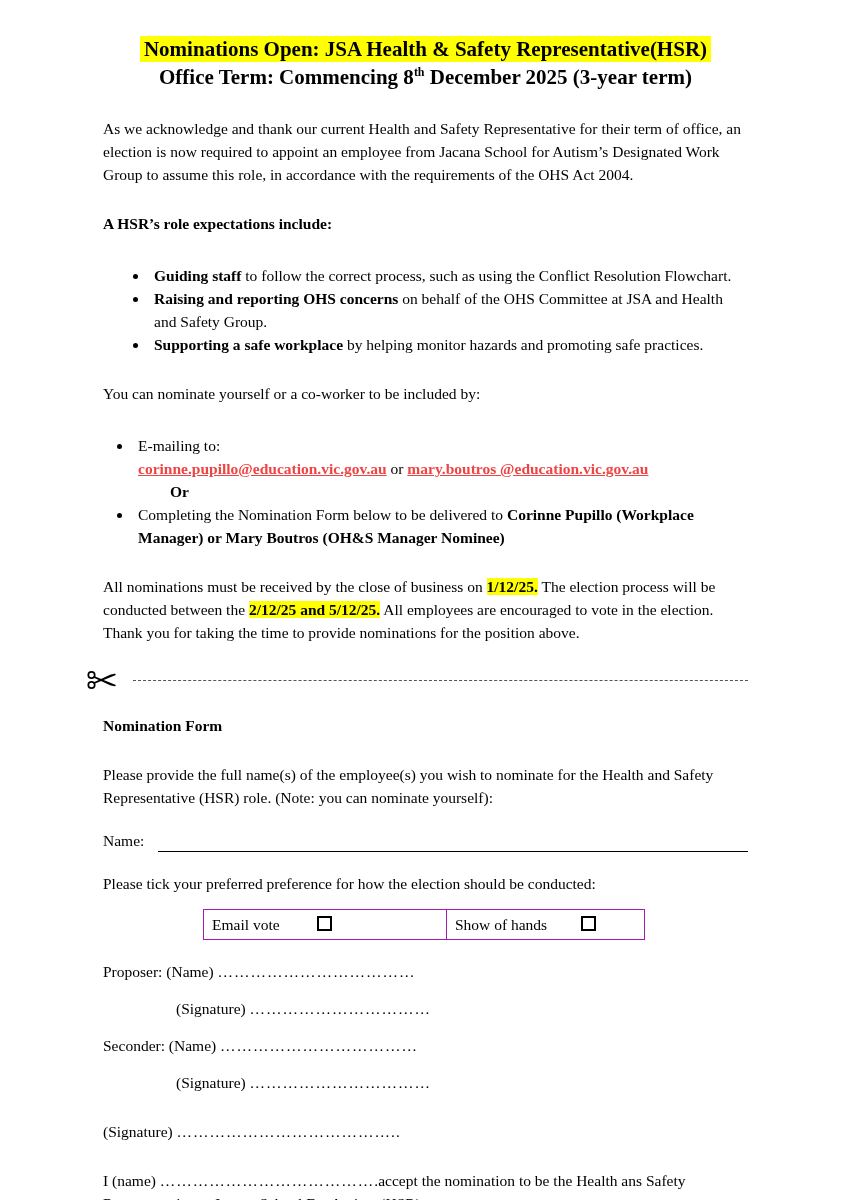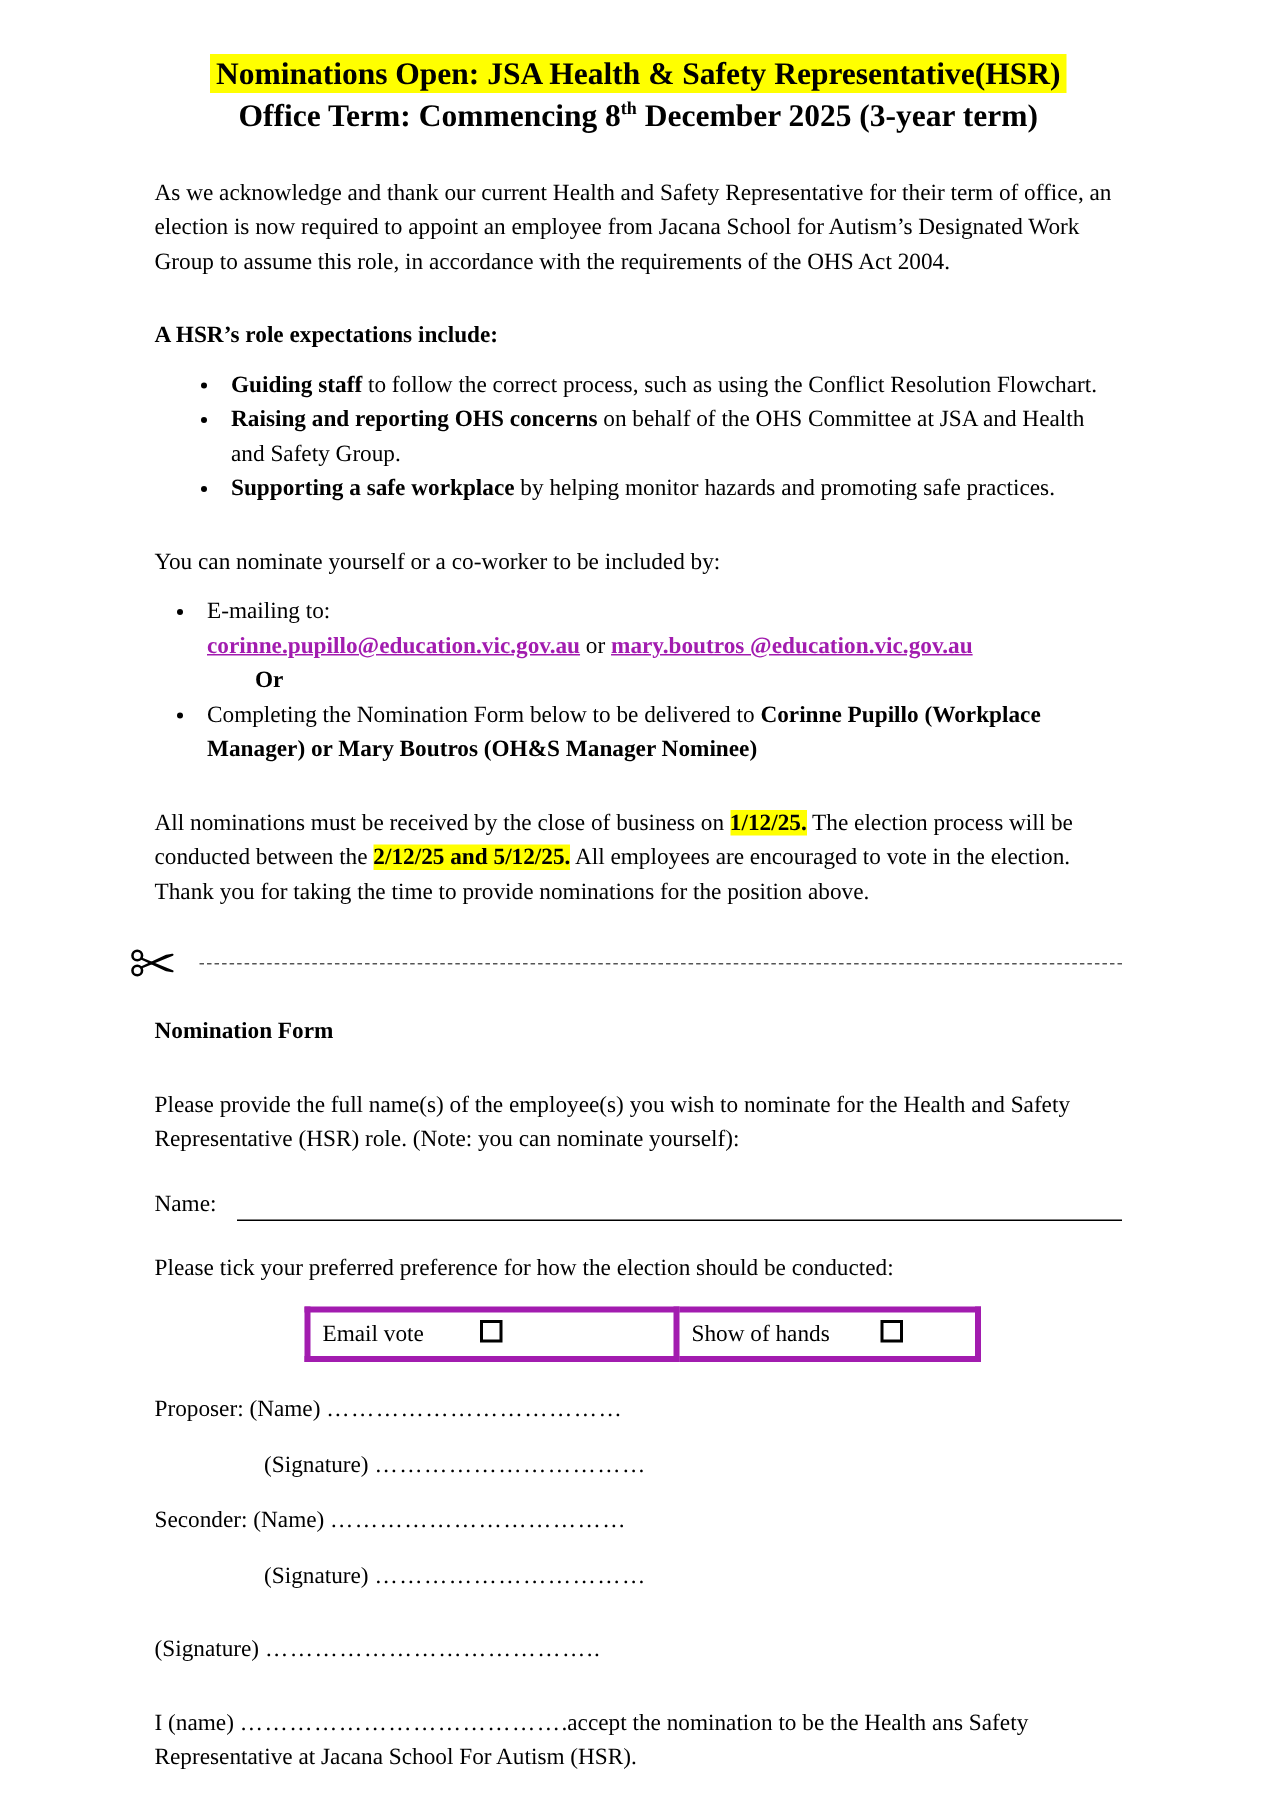--- a/index.html
+++ b/index.html
@@ -12,34 +12,34 @@
   }
   p{margin:0;}
   b{font-weight:bold;}
   .mt{margin-top:26px;}
   .mt14{margin-top:14px;}
   .mt20{margin-top:20px;}
   .title-line1{text-align:center;font-weight:bold;font-size:21px;line-height:27px;}
   .title-line1 .hl-wrap{background:var(--hl,#ffff00);padding:1px 4px;}
   .title-line2{text-align:center;font-weight:bold;font-size:21px;line-height:28px;}
   .title-line2 sup{font-size:12px;line-height:0;}
-  ul{margin:10px 0 0 0;list-style:disc;}
+  ul{margin:29px 0 0 0;list-style:disc;}
   ul.role-list{padding-left:46px;}
   ul.nominate-list{padding-left:30px;}
   li{padding-left:5px;}
-  .email-link{font-weight:bold;text-decoration:underline;color:#a21caf;cursor:pointer;}
+  .email-link{font-weight:bold;text-decoration:underline;color:#ef4444;cursor:pointer;}
   .or-line{font-weight:bold;margin-left:32px;}
   .hl{background:#ffff00;font-weight:bold;}
   .cut-row{display:flex;align-items:center;gap:16px;margin-top:26px;margin-left:-16px;}
   .cut-dash{flex:1;border-top:1px dashed #555;height:0;}
   .form-heading{font-weight:bold;margin-top:24px;}
   .name-row{display:flex;margin-top:20px;gap:12px;}
   .name-fill{flex:1;border-bottom:1.6px solid #000;margin-left:2px;}
   table.vote{border-collapse:collapse;margin:14px 0 0 100px;table-layout:fixed;}
-  table.vote td{border:4px solid #a21caf;padding:2px 8px;height:25px;vertical-align:middle;}
+  table.vote td{border:1px solid #a21caf;padding:2px 8px;height:25px;vertical-align:middle;}
   td.vc1{width:226px;}
   td.vc2{width:181px;}
   .checkbox{display:inline-block;width:11px;height:11px;border:2px solid #000;vertical-align:-1px;cursor:pointer;}
   .cb1{margin-left:34px;}
   .cb2{margin-left:30px;}
   .sig-indent{margin-left:73px;}
   .dots{letter-spacing:1px;}
 </style>
 </head>
 <body>

